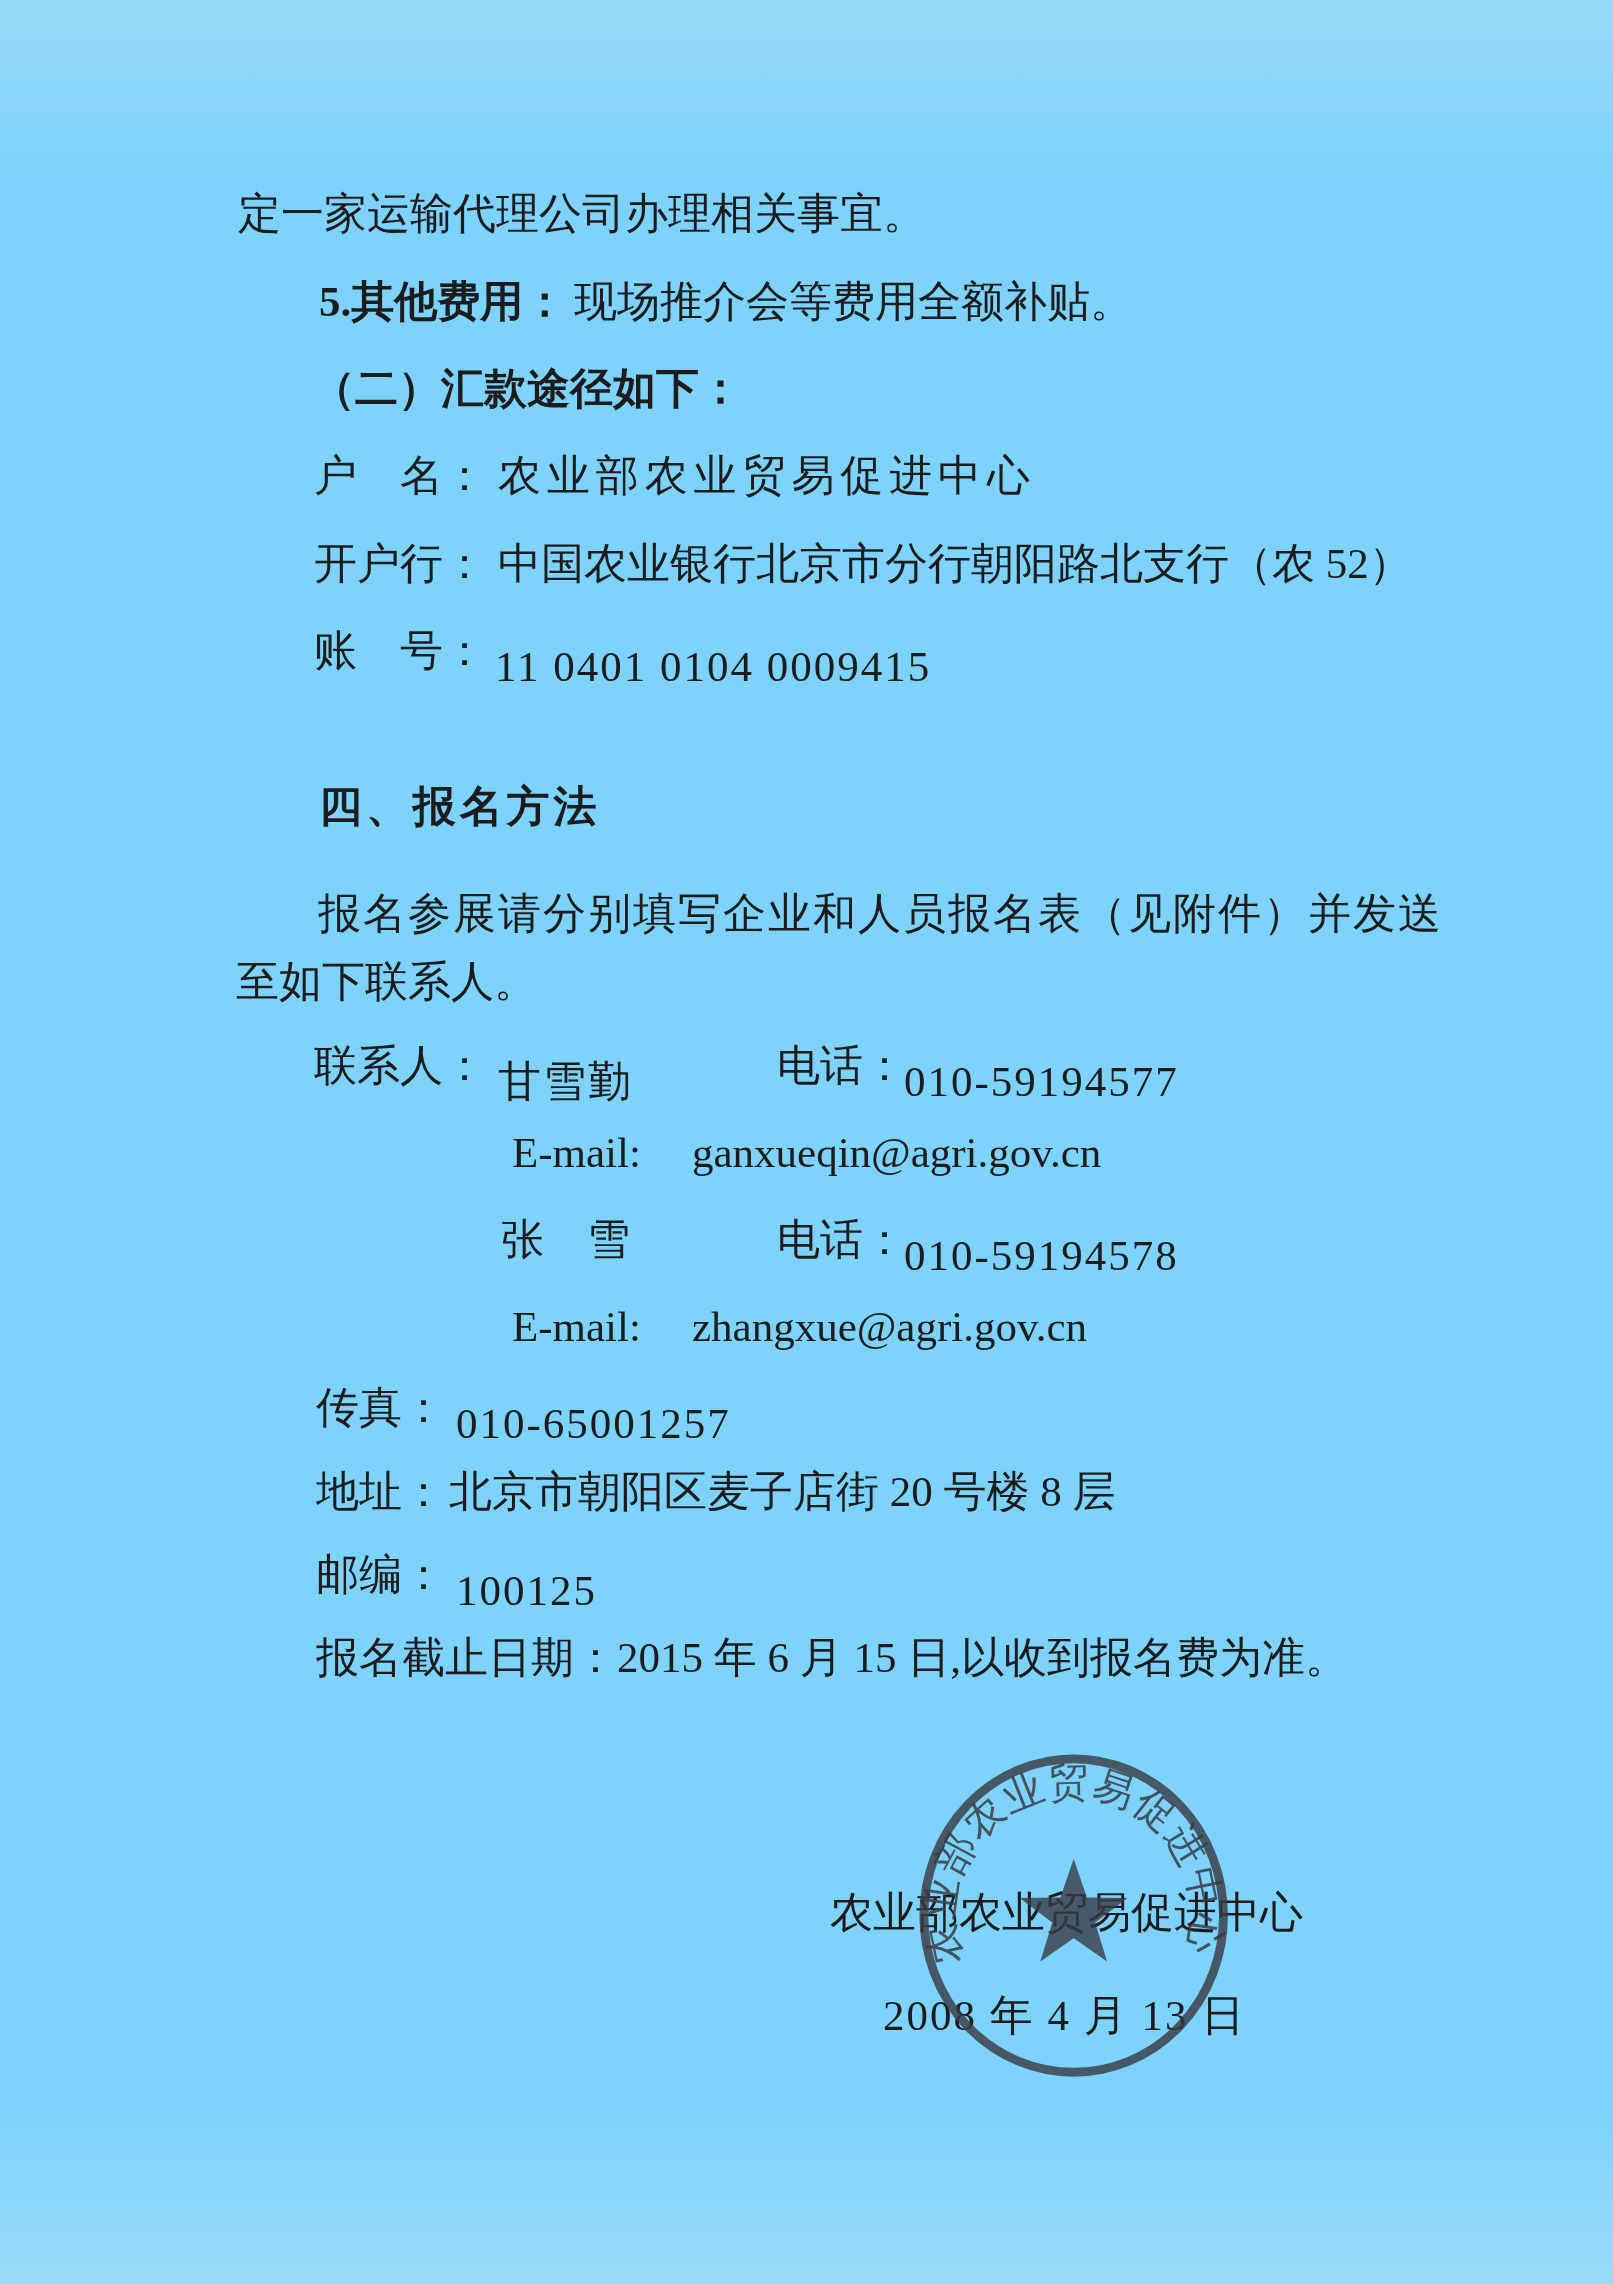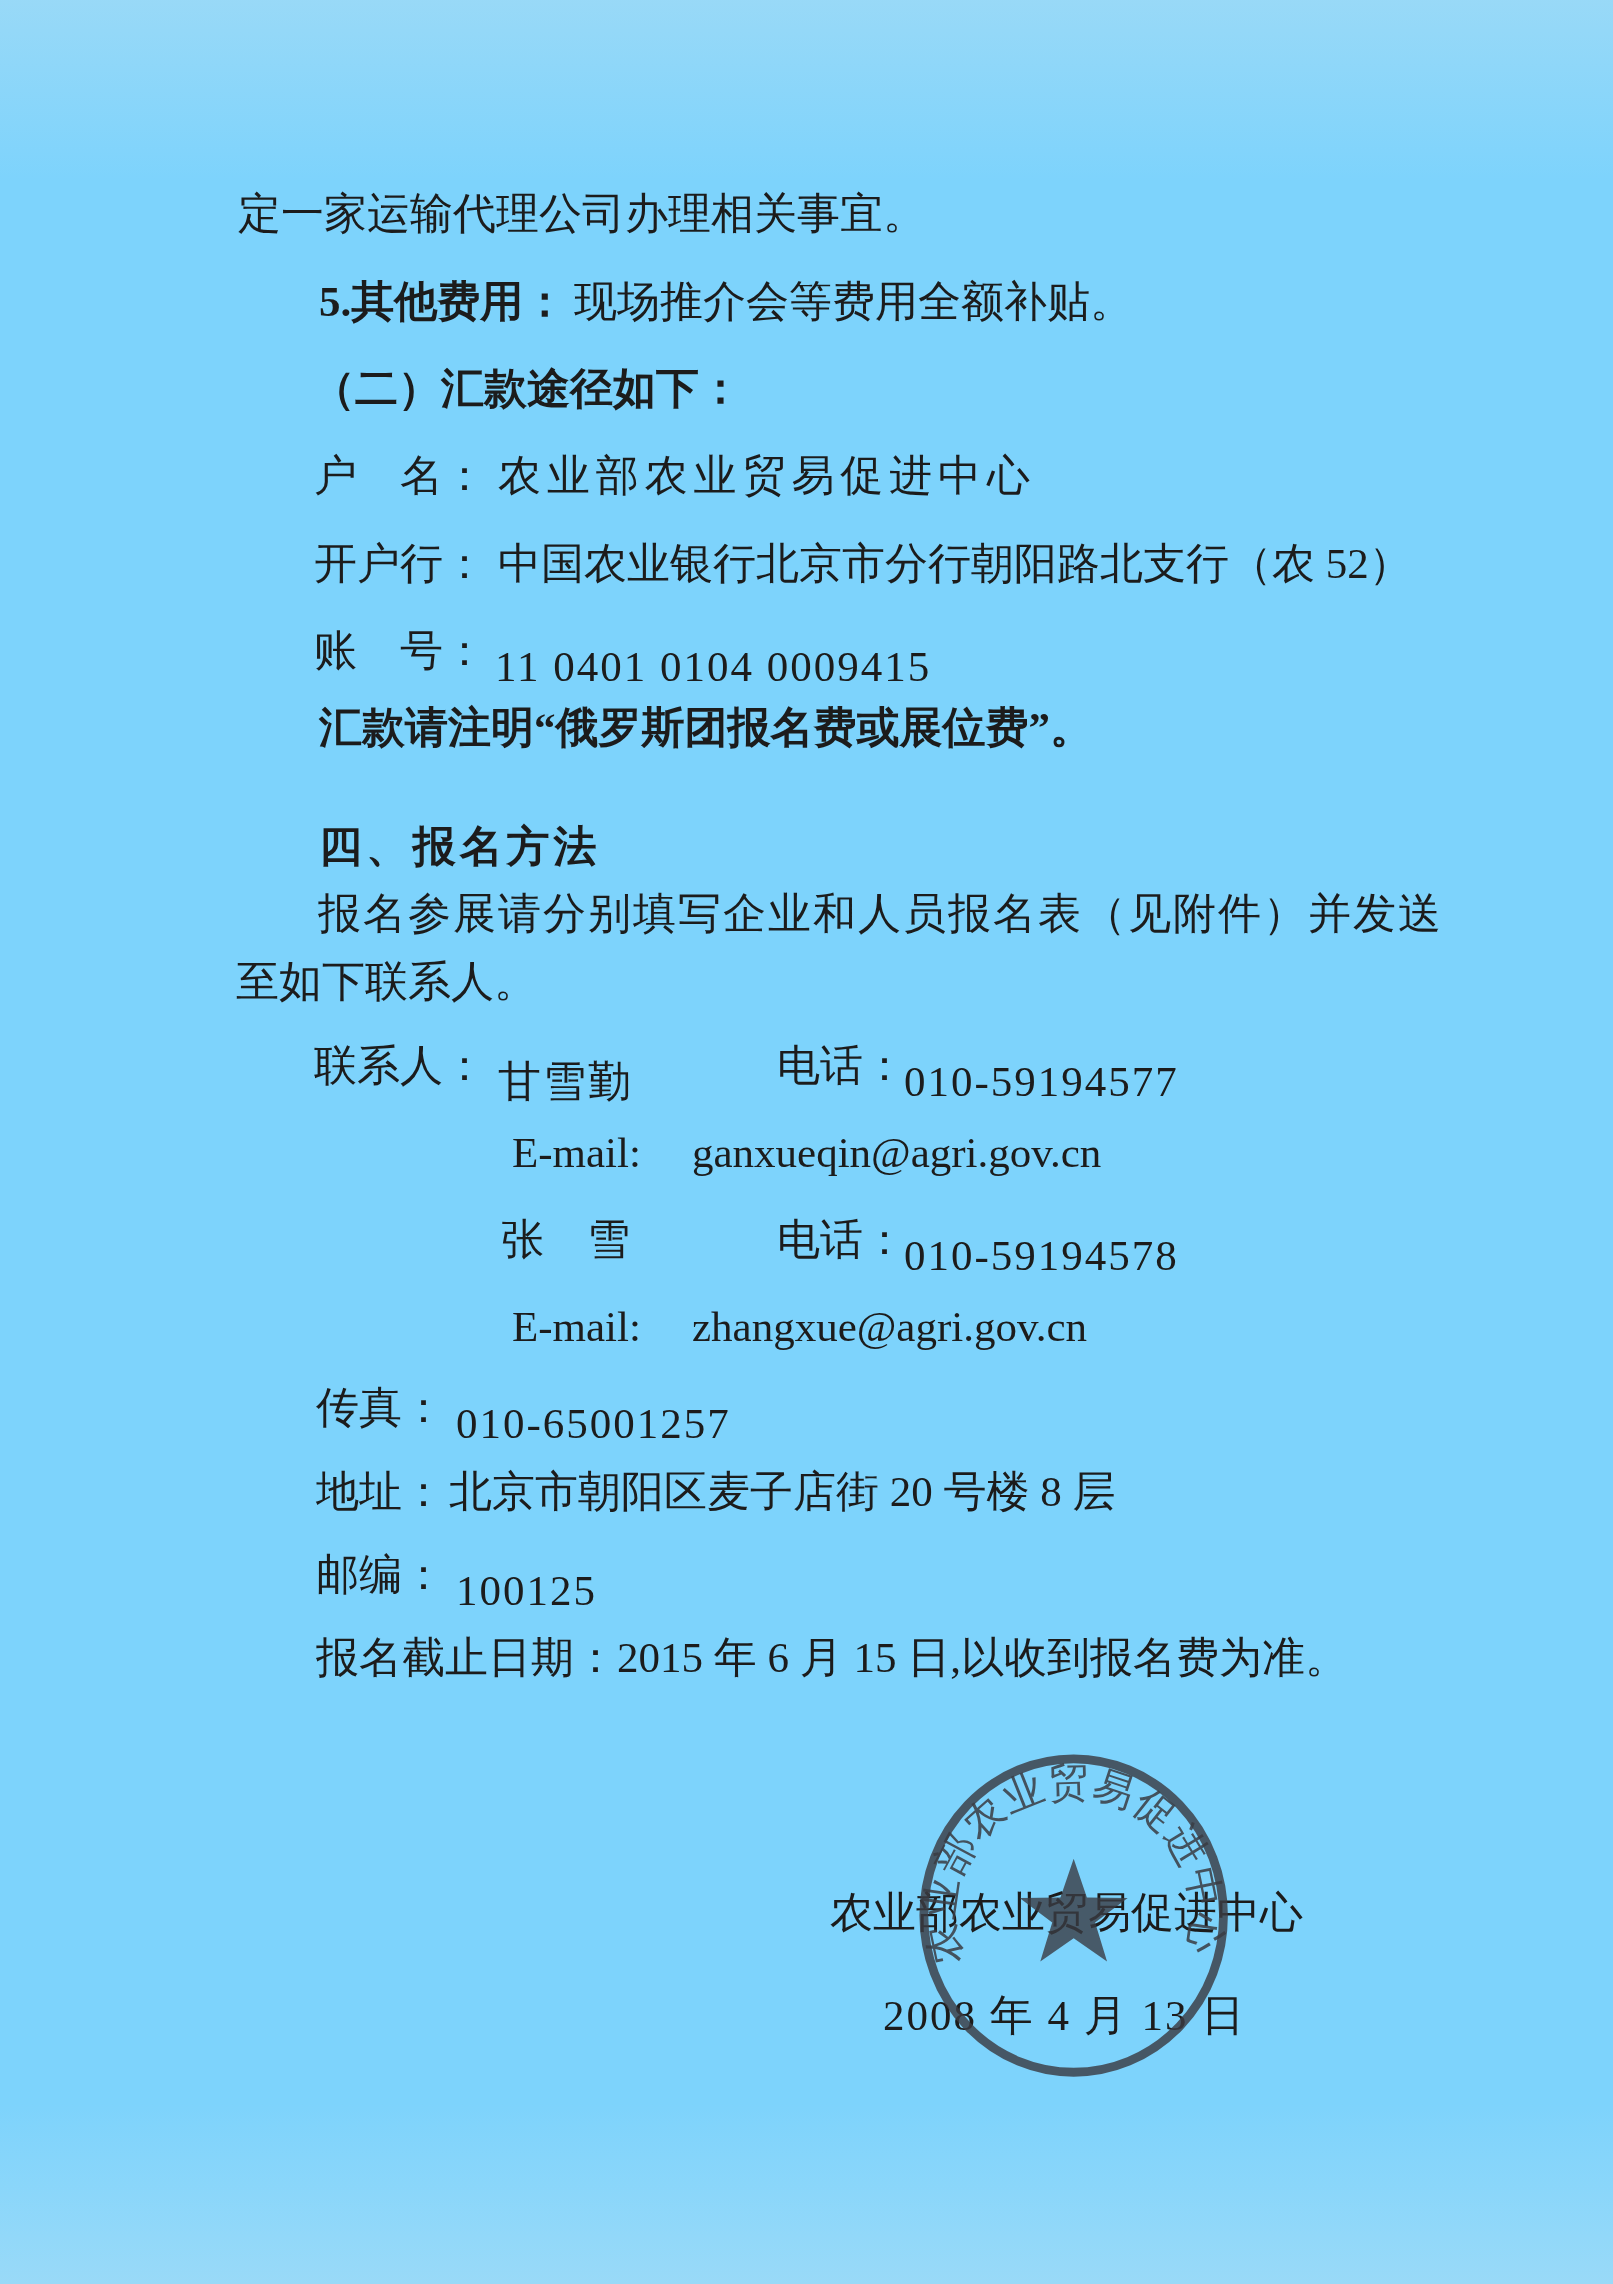--- a/index.html
+++ b/index.html
@@ -24,21 +24,21 @@
     position: absolute;
     left: 0;
     width: 100%;
     height: 61px;
     font-size: 43px;
     line-height: 59px;
     white-space: pre;
   }
   .t { position: absolute; top: 0; }
   .b { font-weight: bold; }
-  .hei { font-family: Liberation Sans, sans-serif; font-weight: bold; letter-spacing: 3.9px; margin-top: 40px; }
+  .hei { font-family: Liberation Sans, sans-serif; font-weight: bold; letter-spacing: 3.9px; }
   .sp { letter-spacing: 5.9px; }
   .sp2 { letter-spacing: 2px; margin-top: 16px; }
   .seal-svg { position: absolute; left: 917px; top: 1751px; }
 </style>
 </head>
 <body>
 
 <div class="page">
 
   <div class="line" style="top:184px">
@@ -62,23 +62,20 @@
   <div class="line" style="top:534px">
     <span class="t" style="left:314px">开户行：</span>
     <span class="t" style="left:498px">中国农业银行北京市分行朝阳路北支行（农 52）</span>
   </div>
 
   <div class="line" style="top:621px">
     <span class="t" style="left:314px">账　号：</span>
     <span class="t sp2" style="left:495px">11 0401 0104 0009415</span>
   </div>
 
-  <div class="line" style="top:698px">
-    <span class="t b" style="left:319px">汇款请注明“俄罗斯团报名费或展位费”。</span>
-  </div>
 
   <div class="line" style="top:777px">
     <span class="t hei" style="left:319px">四、报名方法</span>
   </div>
 
   <div class="line" style="top:868px">
     <span class="t sp2" style="left:318px">报名参展请分别填写企业和人员报名表（见附件）并发送</span>
   </div>
 
   <div class="line" style="top:952px">

